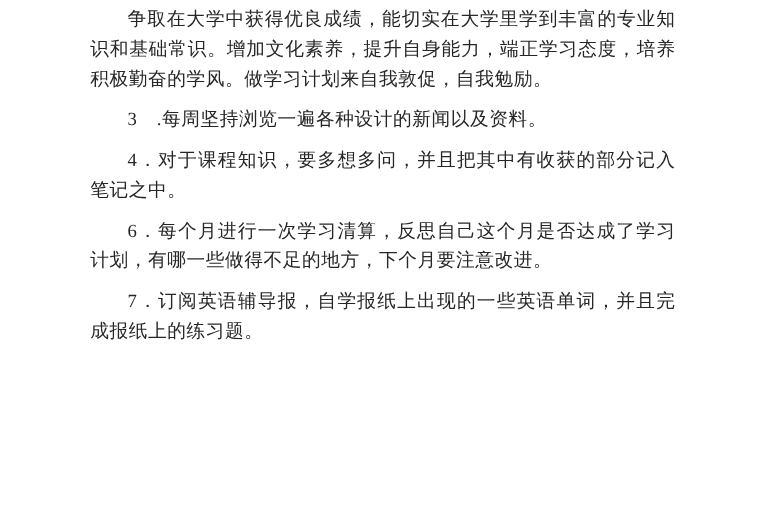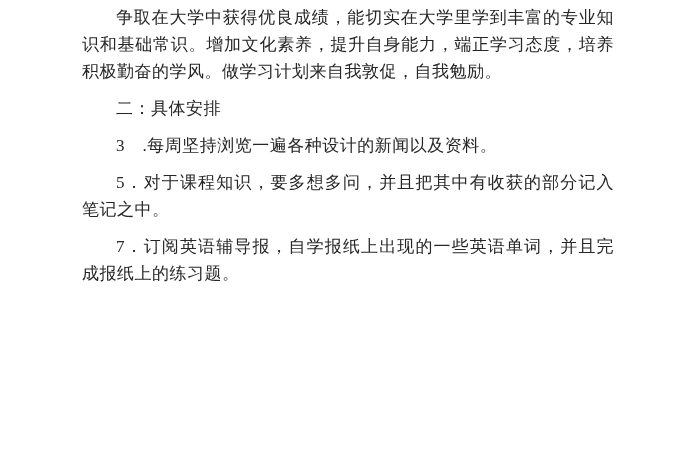--- a/index.html
+++ b/index.html
@@ -35,18 +35,18 @@
   .para.heading {
     text-align: left;
   }
 </style>
 </head>
 <body>
 
 <div class="page">
   <div id="paragraph-list">
       <p class="para body">争取在大学中获得优良成绩，能切实在大学里学到丰富的专业知识和基础常识。增加文化素养，提升自身能力，端正学习态度，培养积极勤奋的学风。做学习计划来自我敦促，自我勉励。</p>
-      <p class="para heading">二：具体安排</p>
       <p class="para list-item">3　.每周坚持浏览一遍各种设计的新闻以及资料。</p>
-      <p class="para list-item">5．对于课程知识，要多想多问，并且把其中有收获的部分记入笔记之中。</p>
+      <p class="para list-item">4．对于课程知识，要多想多问，并且把其中有收获的部分记入笔记之中。</p>
+      <p class="para list-item">6．每个月进行一次学习清算，反思自己这个月是否达成了学习计划，有哪一些做得不足的地方，下个月要注意改进。</p>
       <p class="para list-item">7．订阅英语辅导报，自学报纸上出现的一些英语单词，并且完成报纸上的练习题。</p>
     </div>
 </div>
 
 </body></html>

